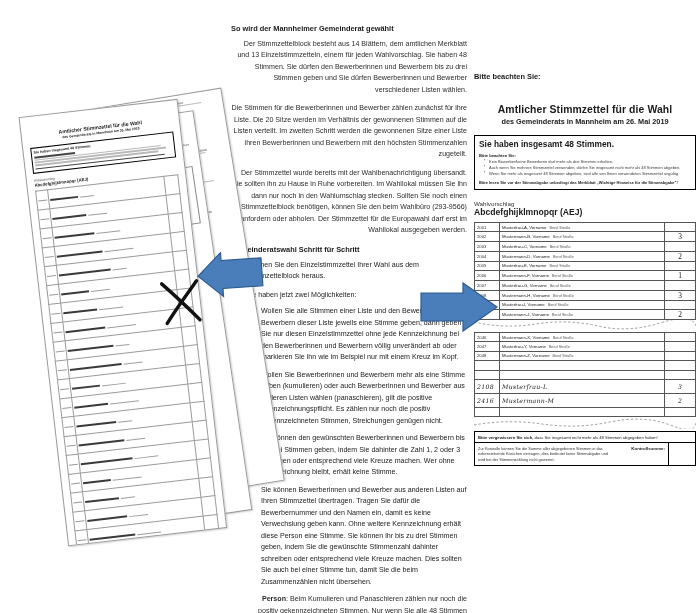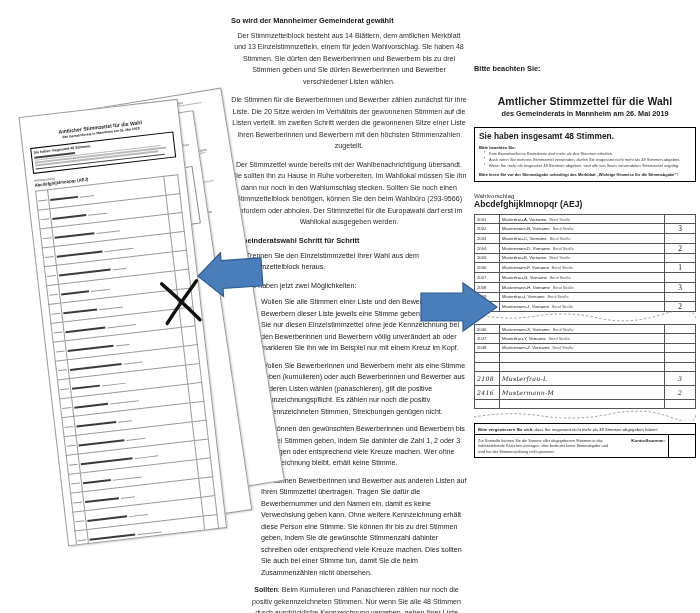--- a/index.html
+++ b/index.html
@@ -1,22 +1,22 @@
 <!DOCTYPE html>
 <html><head>
 <meta charset="utf-8">
 <style>
   html,body{margin:0;padding:0;background:#ffffff;}
   body{width:700px;height:613px;position:relative;overflow:hidden;
        font-family:"Liberation Sans",sans-serif;color:#1a1a1a;}
 
   
   .abs{position:absolute;}
-  .h3{font-size:7.4px;font-weight:bold;line-height:1.35;margin:0 0 5px 0;}
-  .p{font-size:7.1px;line-height:1.62;margin:0 0 7px 0;text-align:center;}
+  .h3{font-size:7.4px;font-weight:bold;line-height:1.35;margin:8px 0 5px 0;}
+  .p{font-size:7.1px;line-height:1.62;margin:0 0 7px 0;text-align:right;}
 
   
   #col-main{left:231px;top:16px;width:236px;}
   #col-main .p{color:#2b2b2b;}
   ol.steps{margin:2px 0 0 0;padding:0;list-style:none;}
   ol.steps > li{display:flex;gap:6px;margin-bottom:7px;font-size:7.1px;line-height:1.62;}
   ol.steps > li .num{width:9px;flex:0 0 9px;text-align:left;}
   ol.steps > li .txt{flex:1;}
   ul.sublist{margin:5px 0 0 0;padding:0;list-style:none;}
   ul.sublist > li{display:flex;gap:6px;margin-bottom:6px;}
@@ -133,21 +133,21 @@
           </li>
           <li>
             <span class="lbl">b.</span>
             <span class="body">
               <p>Wollen Sie Bewerberinnen und Bewerbern mehr als eine Stimme geben (kumulieren) oder auch Bewerberinnen und Bewerber aus anderen Listen wählen (panaschieren), gilt die positive Kennzeichnungspflicht. Es zählen nur noch die positiv gekennzeichneten Stimmen, Streichungen genügen nicht.</p>
               <p>Sie können den gewünschten Bewerberinnen und Bewerbern bis zu drei Stimmen geben, indem Sie dahinter die Zahl 1, 2 oder 3 eintragen oder entsprechend viele Kreuze machen. Wer ohne Kennzeichnung bleibt, erhält keine Stimme.</p>
               <p>Sie können Bewerberinnen und Bewerber aus anderen Listen auf Ihren Stimmzettel übertragen. Tragen Sie dafür die Bewerbernummer und den Namen ein, damit es keine Verwechslung geben kann. Ohne weitere Kennzeichnung erhält diese Person eine Stimme. Sie können ihr bis zu drei Stimmen geben, indem Sie die gewünschte Stimmenzahl dahinter schreiben oder entsprechend viele Kreuze machen. Dies sollten Sie auch bei einer Stimme tun, damit Sie die beim Zusammenzählen nicht übersehen.</p>
             </span>
           </li>
         </ul>
-        <p class="p" style="margin-top:6px;"><b>Sollten</b><span>: Beim Kumulieren und Panaschieren zählen nur noch die positiv gekennzeichneten Stimmen. Nur wenn Sie alle 48 Stimmen durch ausdrückliche Kennzeichnung vergeben, gehen Ihrer Liste keine Stimmen verloren.</span></p>
+        <p class="p" style="margin-top:6px;"><b>Person</b><span>: Beim Kumulieren und Panaschieren zählen nur noch die positiv gekennzeichneten Stimmen. Nur wenn Sie alle 48 Stimmen durch ausdrückliche Kennzeichnung vergeben, gehen Ihrer Liste keine Stimmen verloren.</span></p>
       </span>
     </li>
 
   </ol>
 </div>
 
 <div class="abs" id="col-right">
   <div class="h3">Bitte beachten Sie:</div>
 
   <div class="ballot-title">Amtlicher Stimmzettel für die Wahl</div>

